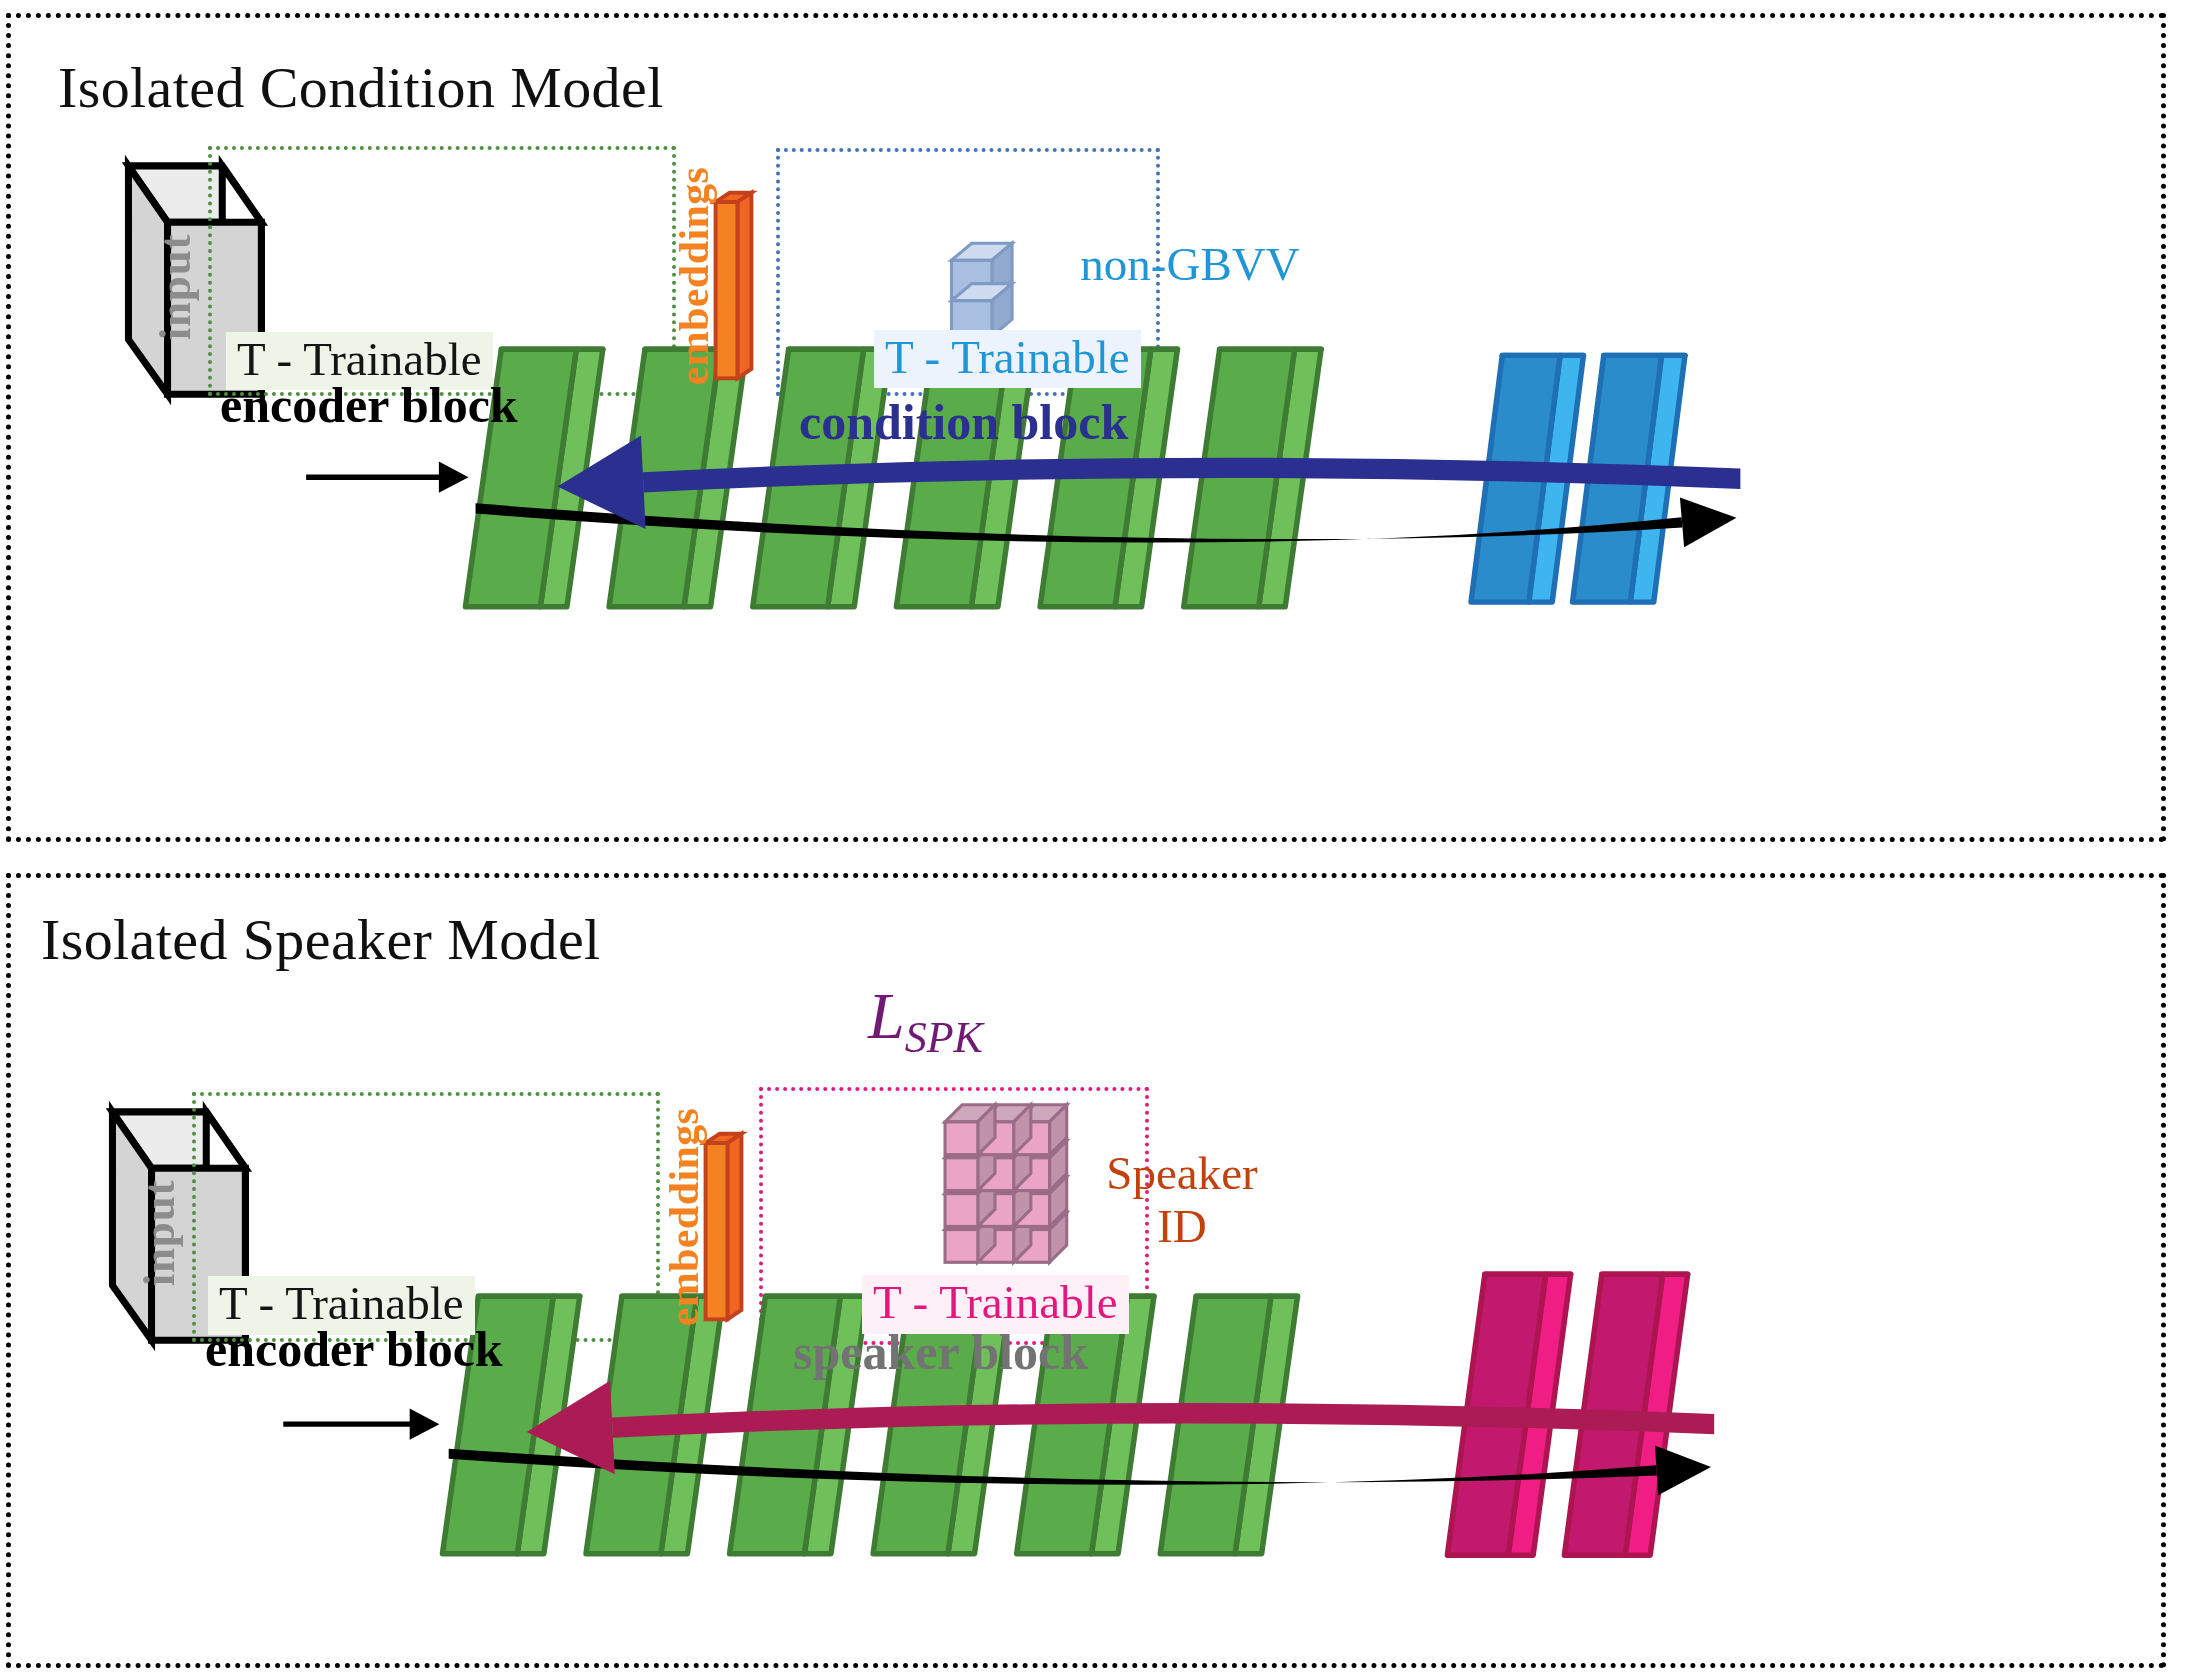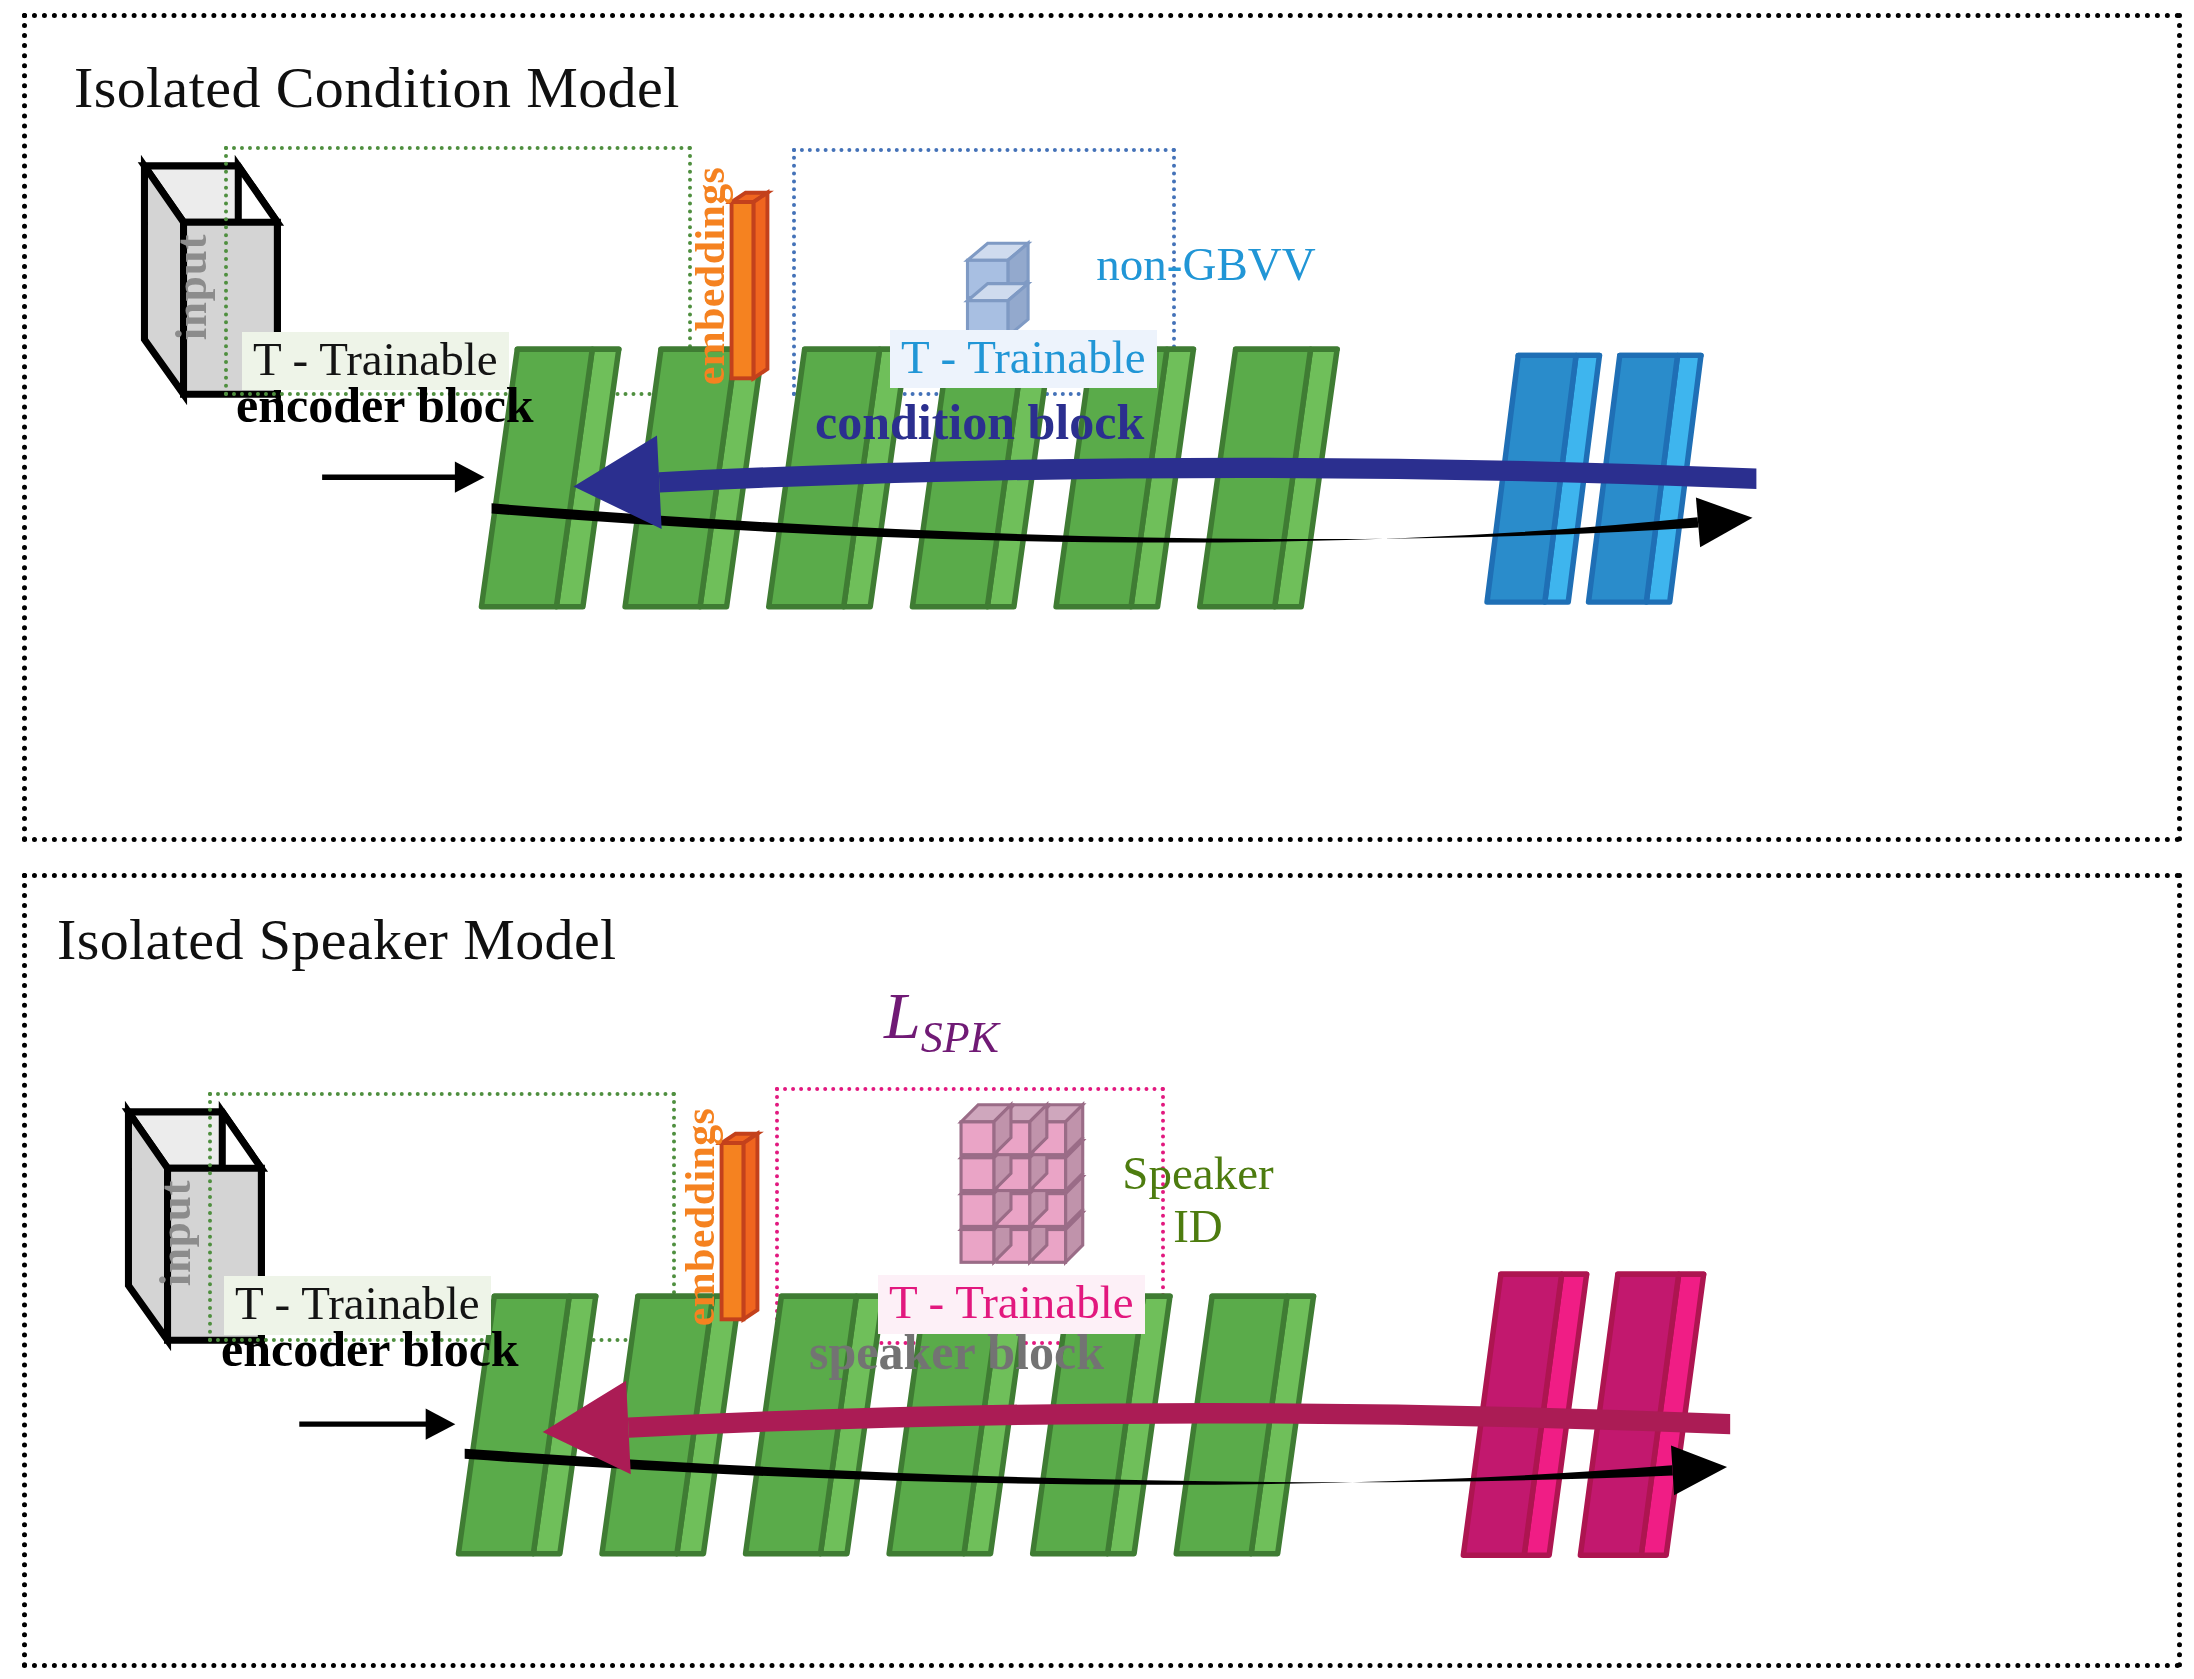--- a/index.html
+++ b/index.html
@@ -9,21 +9,21 @@
   }
   body {
     width: 2194px; height: 1680px;
     font-family: "Liberation Serif", "DejaVu Serif", serif;
     position: relative;
     overflow: hidden;
   }
 
   .panel {
     position: absolute;
-    left: 22px;
+    left: 6px;
     width: 2160px;
     border: 5.5px dotted #000000;
     background: #ffffff;
   }
   #panel-condition { top: 12.5px;   height: 829px; }
   #panel-speaker   { top: 873px; height: 795px; }
 
   .panel-title {
     position: absolute;
     font-size: 58px;
@@ -84,21 +84,21 @@
 
   
   .outlabel {
     position: absolute;
     font-size: 47px;
     text-align: center;
     line-height: 1.12;
     white-space: nowrap;
   }
   .out-blue { color: #2196d6; }
-  .out-pink { color: #4d7c0f; }
+  .out-pink { color: #c2410c; }
 
   .loss-label {
     position: absolute;
     font-style: italic;
     font-size: 66px;
     color: #701a75;
     white-space: nowrap;
   }
   .loss-label .sub {
     font-size: 44px;

